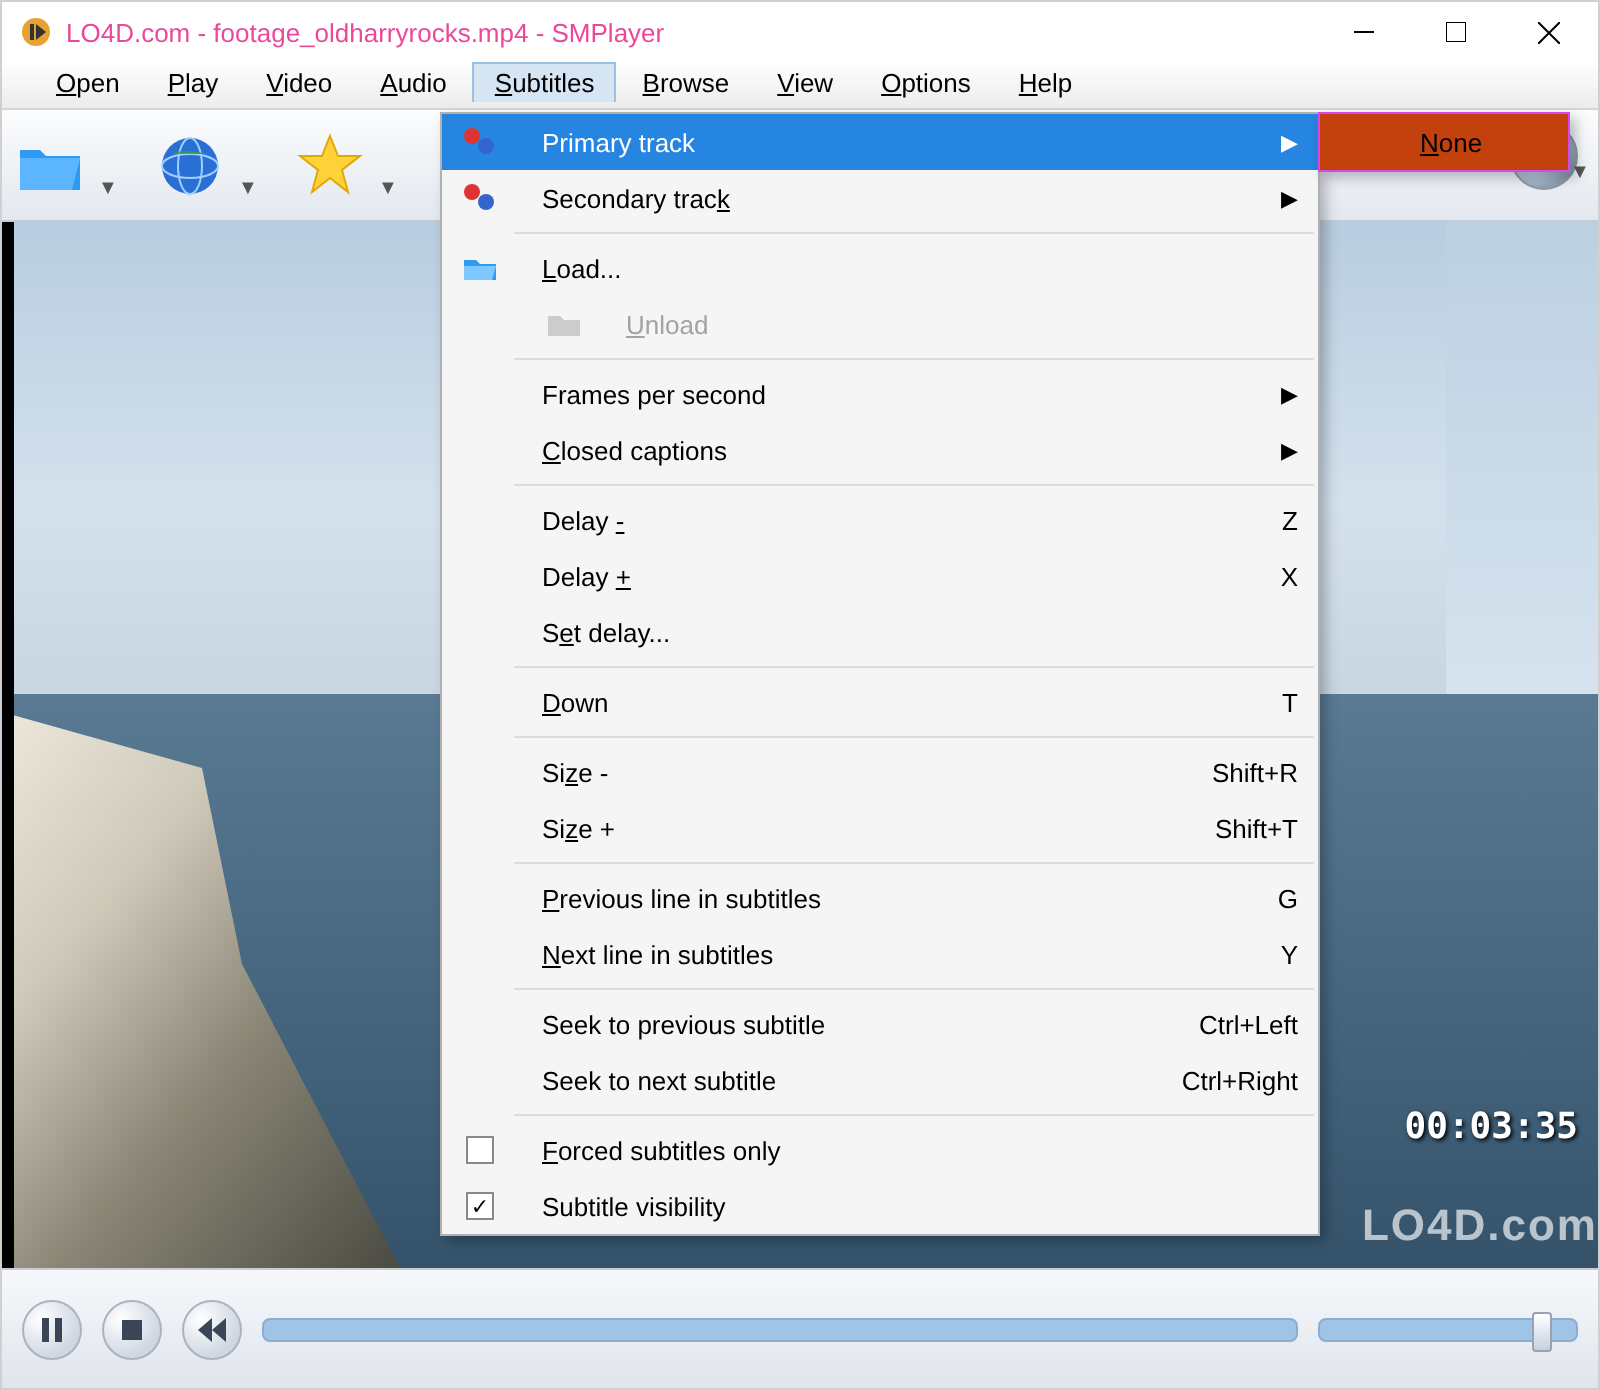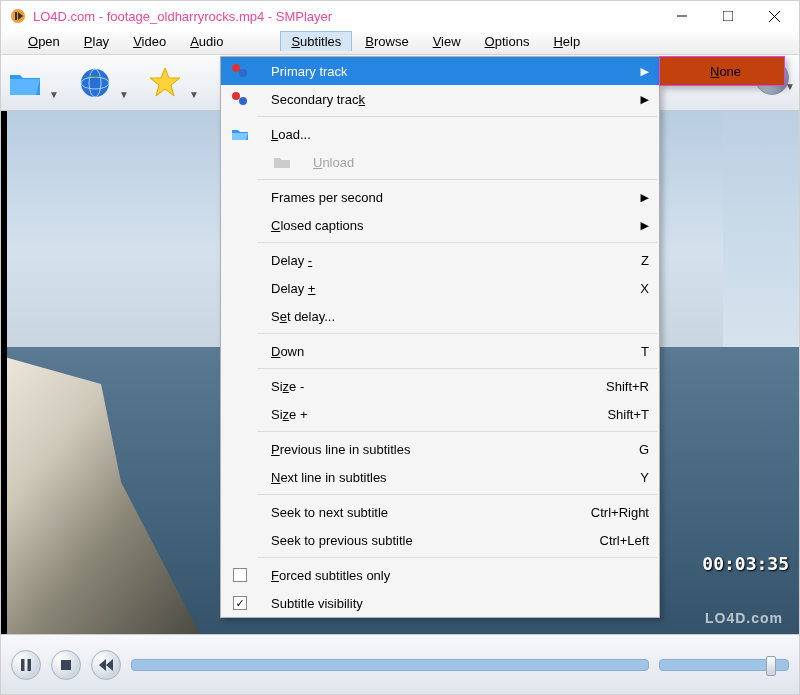--- a/index.html
+++ b/index.html
@@ -8,21 +8,21 @@
 
 .titlebar { height: 30px; display: flex; align-items: center; padding: 0 2px; background: #fff; }
 .titlebar .icon-box { width: 18px; height: 18px; margin: 0 6px; }
 .titlebar .title { flex: 1; color: #ec4899; }
 .titlebar .winbtns { display: flex; }
 .titlebar .winbtn { width: 46px; height: 30px; display: flex; align-items: center; justify-content: center; color: #000; }
 
 
 .menubar { height: 24px; display: flex; align-items: flex-start; background: linear-gradient(#fefefe, #ececec); border-bottom: 1px solid #d6d6d6; padding-left: 16px; gap:2px;}
 .menuitem { padding: 2px 10px; color: #000; border: 1px solid transparent; }
-.menuitem.active { background: #d6e5f3; border: 1px solid #9cc0e0; border-bottom: none; margin-left: 44px; }
+.menuitem.active { background: #d6e5f3; border: 1px solid #9cc0e0; border-bottom: none; }
 
 
 .toolbar { height: 56px; background: linear-gradient(#fbfcfd, #e3e8ef); display: flex; align-items: center; padding: 0 6px; gap: 18px; border-bottom: 1px solid #c7ccd2; position: relative; }
 .tbicon { width: 36px; height: 36px; display:flex; align-items:center; justify-content:center;}
 .tbdrop { width:10px; color:#555; font-size:10px; padding-top:24px; margin-left:-12px;}
 .tbicon svg { width:36px; height:36px; }
 
 
 .videoarea { position: relative; height: 525px; background: #000; overflow:hidden;}
 .sky { position:absolute; top:0;left:0;right:0; height:45%; background: linear-gradient(#b8cde0, #d4e1ed 60%, #c9d6e1);}
@@ -56,21 +56,21 @@
 
 
 .submenu { position:absolute; top:55px; left:658px; width:126px; background:#c2410c; border:1px solid #d946ef; box-shadow: 3px 3px 6px rgba(0,0,0,0.25); z-index:11;}
 .submenu .menurow .iconcol{width:30px;}
 
 
 .righticons{position:absolute; right:4px; top:60px; display:flex; gap:8px; z-index:5;}
 .curvedglass{width:34px;height:34px;border-radius:50%;background:radial-gradient(circle at 30% 30%, #fff 5%, #c8d9e9 40%, #6a7d90 95%); border:1px solid #8c9aaa;}
 
 
-.watermark{position:absolute; right:16px; bottom:10px; color:rgba(255,255,255,0.65); font-size:14px; font-weight:600; letter-spacing:1px; z-index:3; font-family: Arial, sans-serif;}
+.watermark{position:absolute; right:0; bottom:10px; color:rgba(255,255,255,0.65); font-size:22px; font-weight:600; letter-spacing:1px; z-index:3; font-family: Arial, sans-serif;}
 .timestamp{position:absolute; right:10px; bottom:62px; color:#fff; font-size:18px; font-family: monospace; z-index:3; font-weight:bold; text-shadow:1px 1px 2px #000;}
 
 .und { text-decoration: underline; }
 </style>
 </head>
 <body>
 
 <div class="titlebar">
   <span class="icon-box">
     <svg viewBox="0 0 18 18">
@@ -270,28 +270,28 @@
       <span class="shortcut">G</span>
     </div>
     <div class="menurow">
       <span class="iconcol"></span>
       <span class="label"><span class="und">N</span>ext line in subtitles</span>
       <span class="shortcut">Y</span>
     </div>
     <div class="menusep"></div>
     <div class="menurow">
       <span class="iconcol"></span>
+      <span class="label">Seek to previous subtitle</span>
+      <span class="shortcut">Ctrl+Left</span>
+    </div>
+    <div class="menurow">
+      <span class="iconcol"></span>
       <span class="label">Seek to next subtitle</span>
       <span class="shortcut">Ctrl+Right</span>
     </div>
-    <div class="menurow">
-      <span class="iconcol"></span>
-      <span class="label">Seek to previous subtitle</span>
-      <span class="shortcut">Ctrl+Left</span>
-    </div>
     <div class="menusep"></div>
     <div class="menurow">
       <span class="iconcol">
         <div class="checkbox"></div>
       </span>
       <span class="label"><span class="und">F</span>orced subtitles only</span>
     </div>
     <div class="menurow">
       <span class="iconcol">
         <div class="checkbox">✓</div>

